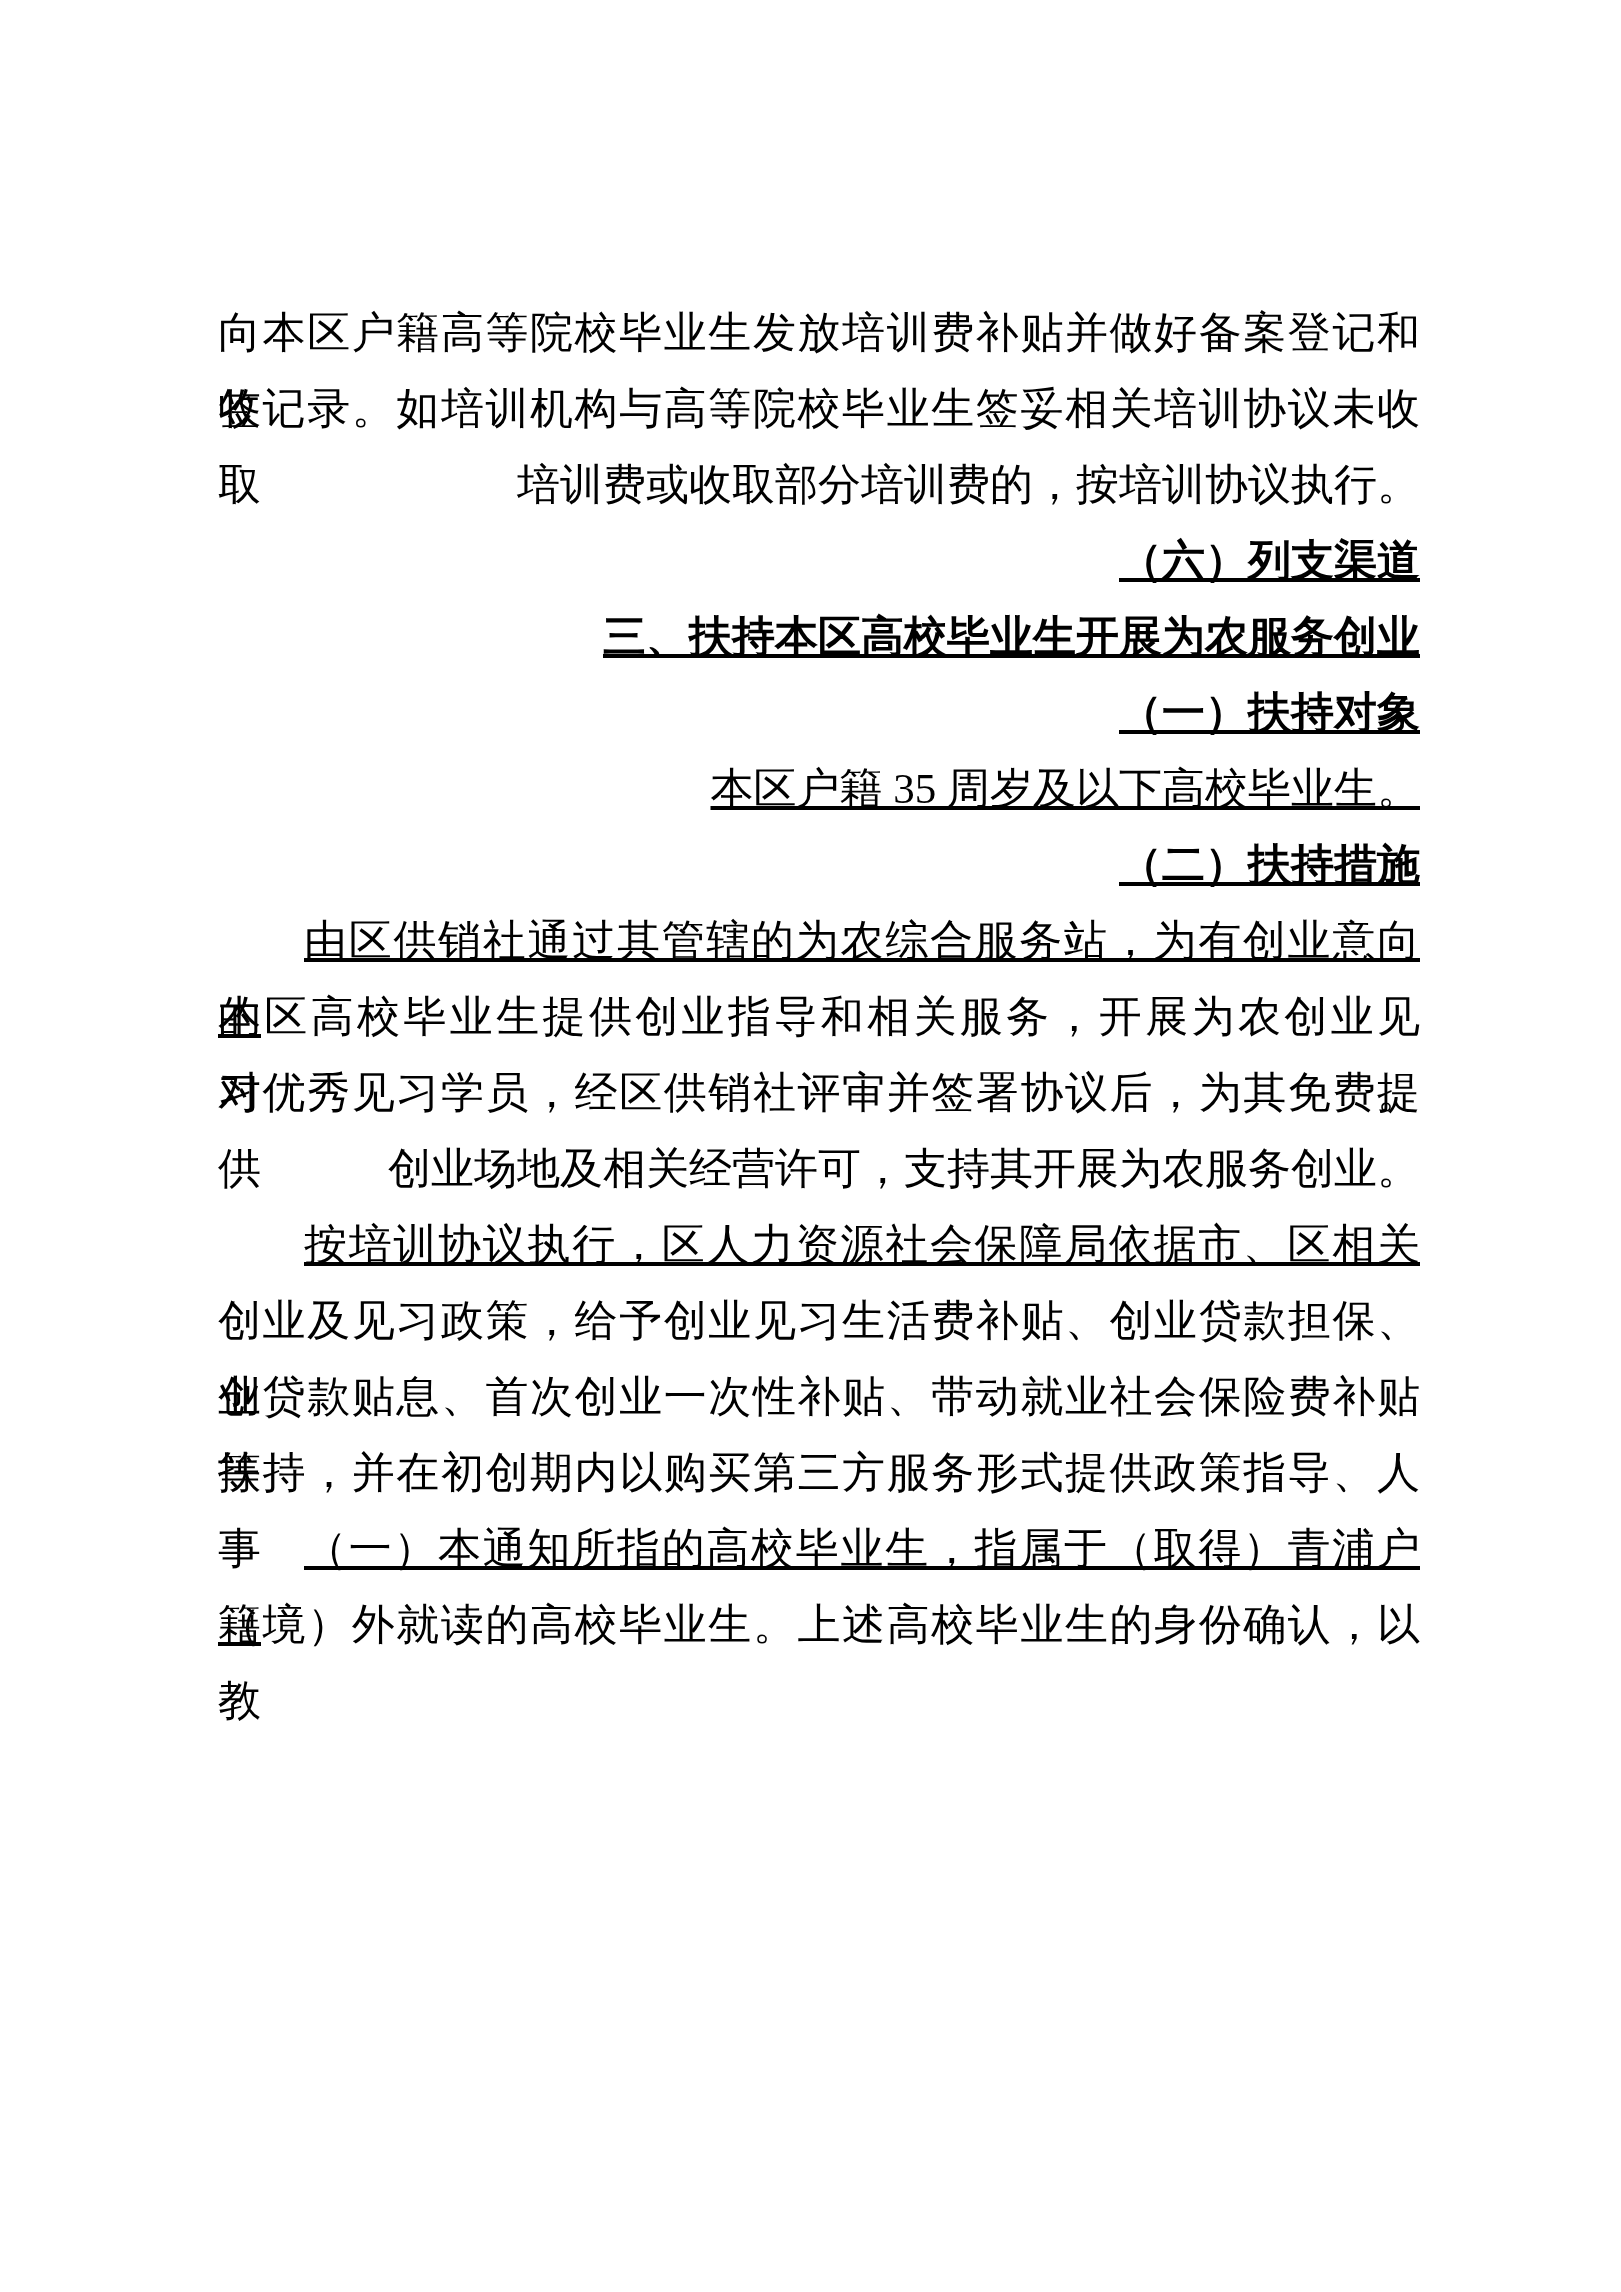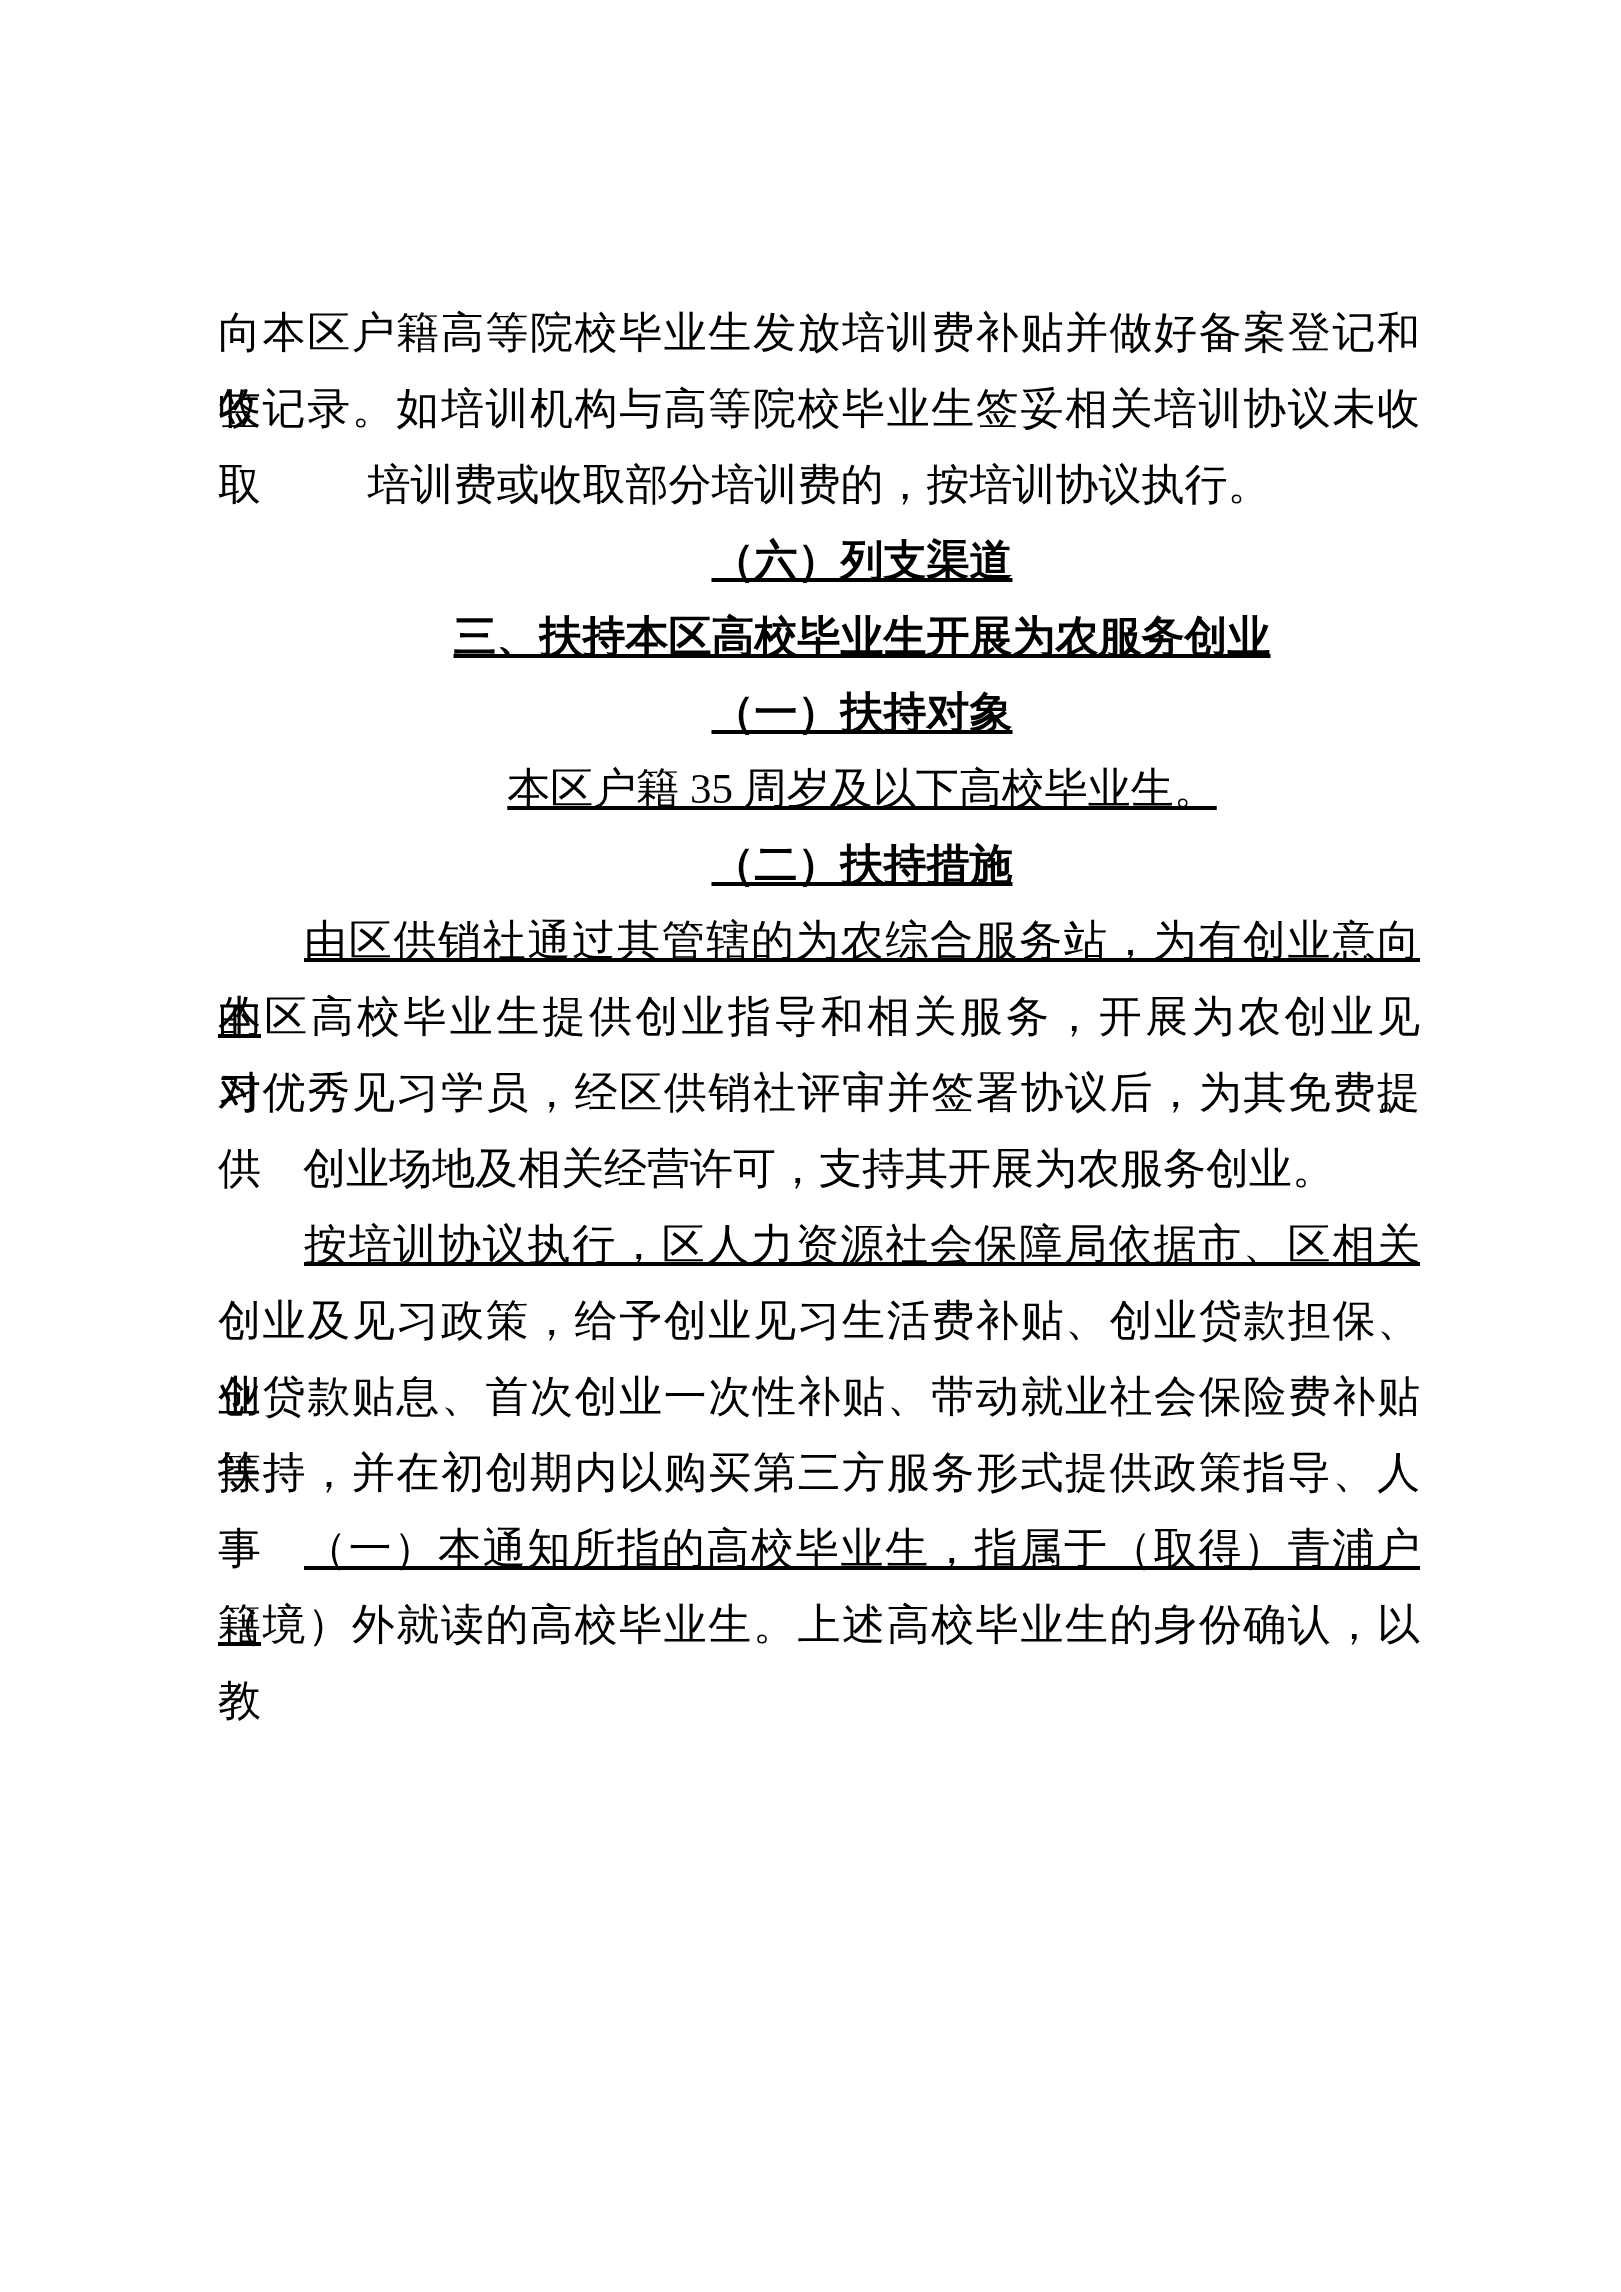--- a/index.html
+++ b/index.html
@@ -19,21 +19,21 @@
   .content {
     position: absolute;
     left: 218px;
     top: 295px;
     width: 1202px;
   }
   .line {
     height: 76px;
     line-height: 76px;
     font-size: 43px;
-    text-align: center;
+    text-align: right;
     white-space: nowrap;
   }
   .line.fill {
     white-space: normal;
     text-align: justify;
     text-align-last: justify;
   }
   .line.indent {
     text-indent: 2em;
     text-decoration: underline;

